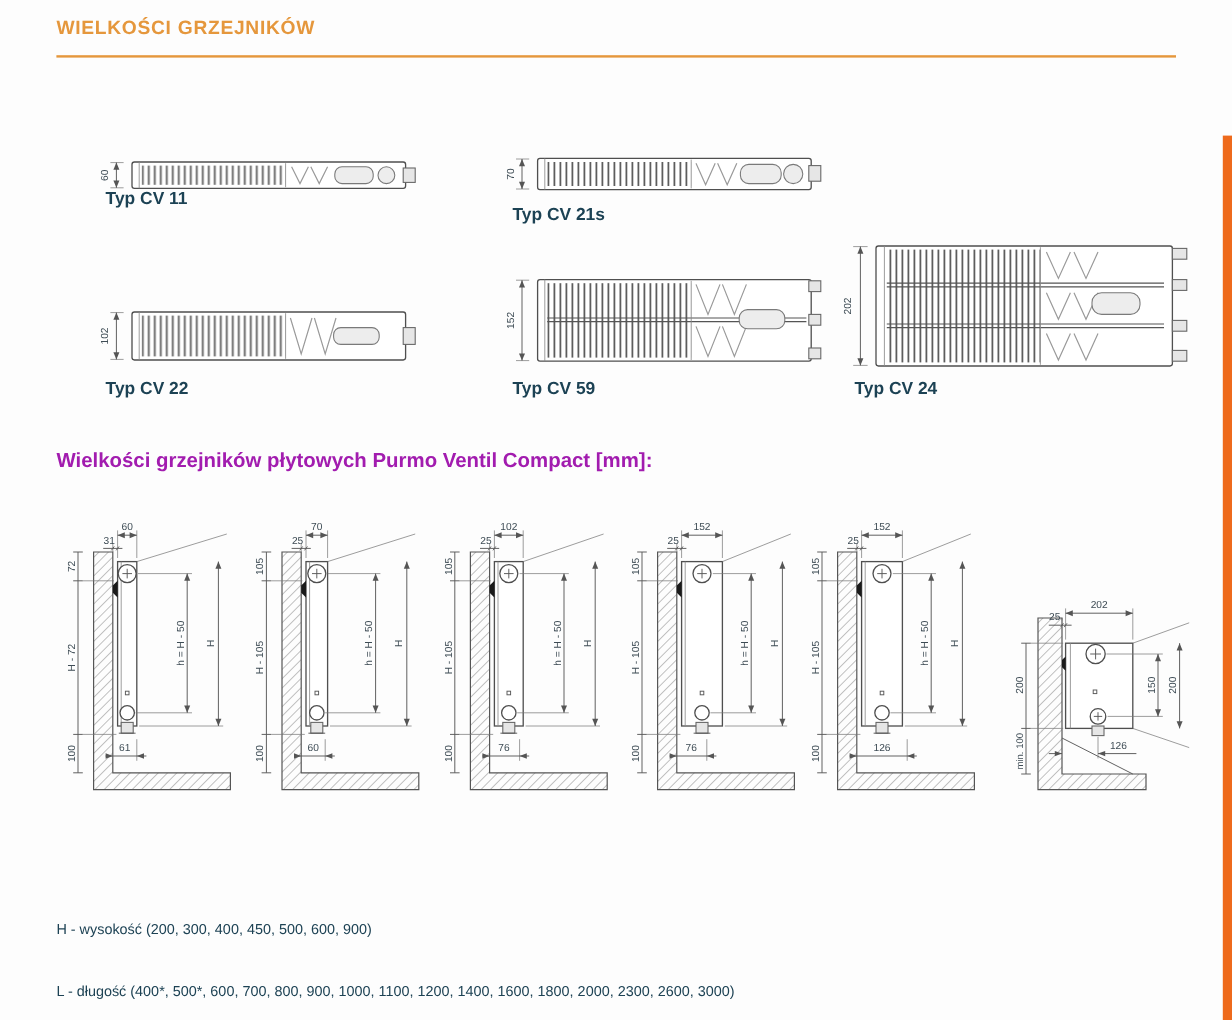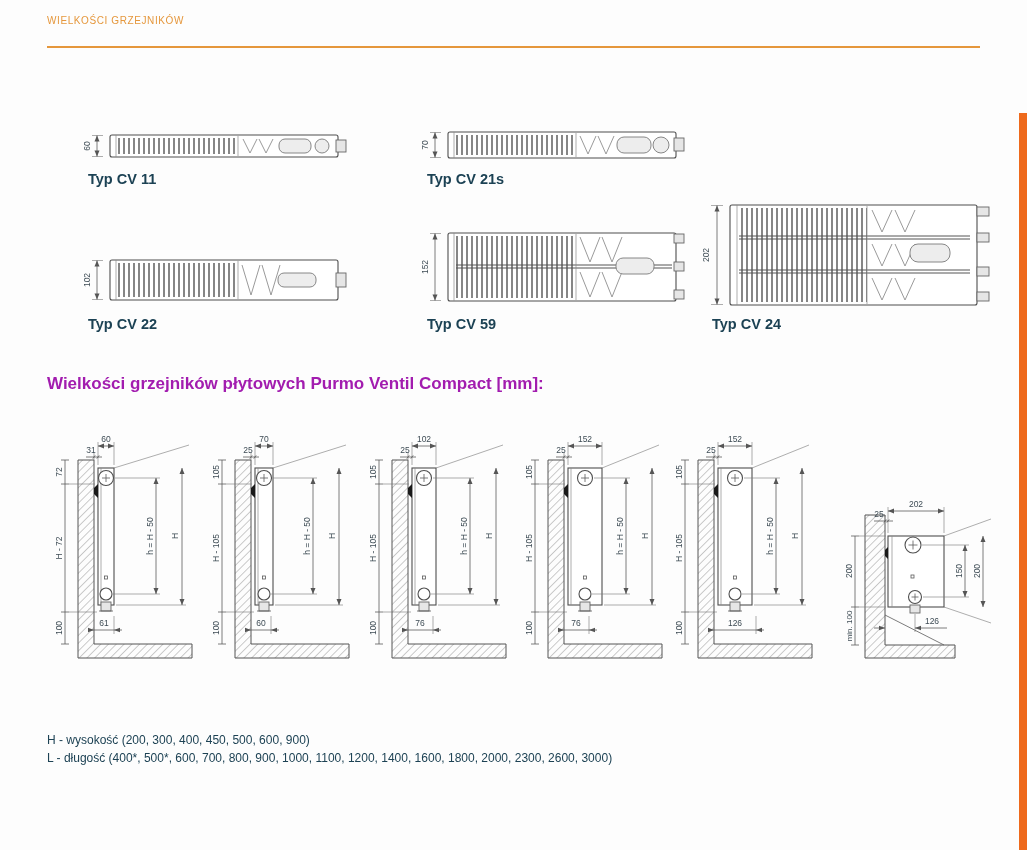--- a/index.html
+++ b/index.html
@@ -1,26 +1,26 @@
 <!DOCTYPE html>
 <html><head>
 <meta charset="utf-8">
 <style>
   html,body{margin:0;padding:0;}
   body{width:1027px;height:850px;position:relative;background:#fdfdfd;
        font-family:"Liberation Sans",sans-serif;overflow:hidden;}
   .abs{position:absolute;}
-  .hdr{position:absolute;left:47px;top:15px;font-size:10px;letter-spacing:.6px;
-       color:#e5973c;font-weight:normal;}
+  .hdr{position:absolute;left:47px;top:15px;font-size:16px;letter-spacing:.6px;
+       color:#e5973c;font-weight:bold;}
   .hdr-rule{position:absolute;left:47px;top:46px;width:933px;height:2px;background:#e5973c;}
   .edge-bar{position:absolute;left:1019px;top:113px;width:8px;height:737px;background:#ee6a1c;}
   .typ{position:absolute;font-size:14.5px;font-weight:bold;color:#1c4254;}
   .mid-head{position:absolute;left:47px;top:374px;font-size:17px;font-weight:bold;color:#a21caf;}
   .legend{position:absolute;left:47px;top:731px;color:#1d4254;font-size:12px;line-height:18px;}
-  .legend div{white-space:nowrap;}
+  .legend div{white-space:nowrap;margin-top:34px;}
   svg text{font-family:"Liberation Sans",sans-serif;font-size:8.5px;fill:#3e4c55;}
   svg .lbl{font-size:8.5px;}
   .ln{stroke:#4f4f4f;stroke-width:1.1;fill:#ffffff;}
   .thin{stroke:#8a8a8a;stroke-width:.7;fill:none;}
   .dl{stroke:#5a5a5a;stroke-width:.8;fill:none;}
   .ext{stroke:#777;stroke-width:.6;fill:none;}
   .chv{stroke:#9a9a9a;stroke-width:1;fill:none;}
   .hsg{fill:#ededed;stroke:#7a7a7a;stroke-width:.9;}
   .stub{fill:#e6e6e6;stroke:#666;stroke-width:.9;}
   .rail{stroke:#555;stroke-width:1;fill:none;}
@@ -57,21 +57,21 @@
     <rect class="ln" x="28" y="5" width="228" height="22" rx="2"></rect>
     <line class="thin" x1="34" y1="5" x2="34" y2="27"></line>
     <rect x="36" y="8" width="120" height="16" fill="url(#fins)"></rect>
     <line class="thin" x1="156" y1="6" x2="156" y2="26"></line>
     <path class="chv" d="M161,9 L168,23 L175,9 M177,9 L184,23 L191,9"></path>
     <rect class="hsg" x="197" y="9" width="32" height="14" rx="6"></rect>
     <circle class="hsg" cx="240" cy="16" r="7"></circle>
     <rect class="stub" x="254" y="10" width="10" height="12"></rect>
   </g>
 </svg>
-<div class="typ" style="left:88px;top:171px">Typ CV 11</div>
+<div class="typ" style="left:88px;top:158px">Typ CV 11</div>
 
 <svg class="abs" style="left:420px;top:126px" width="270" height="42">
   <g>
     <line class="ext" x1="10" y1="6.5" x2="21" y2="6.5"></line>
       <line class="ext" x1="10" y1="31.5" x2="21" y2="31.5"></line>
     <line class="dl" x1="15" y1="6.5" x2="15" y2="31.5" marker-start="url(#ar)" marker-end="url(#ar)"></line>
     <text class="lbl" transform="rotate(-90 6 19)" x="6" y="19" text-anchor="middle" dominant-baseline="middle">70</text>
   </g>
   <g>
     <rect class="ln" x="28" y="6" width="228" height="26" rx="2"></rect>

